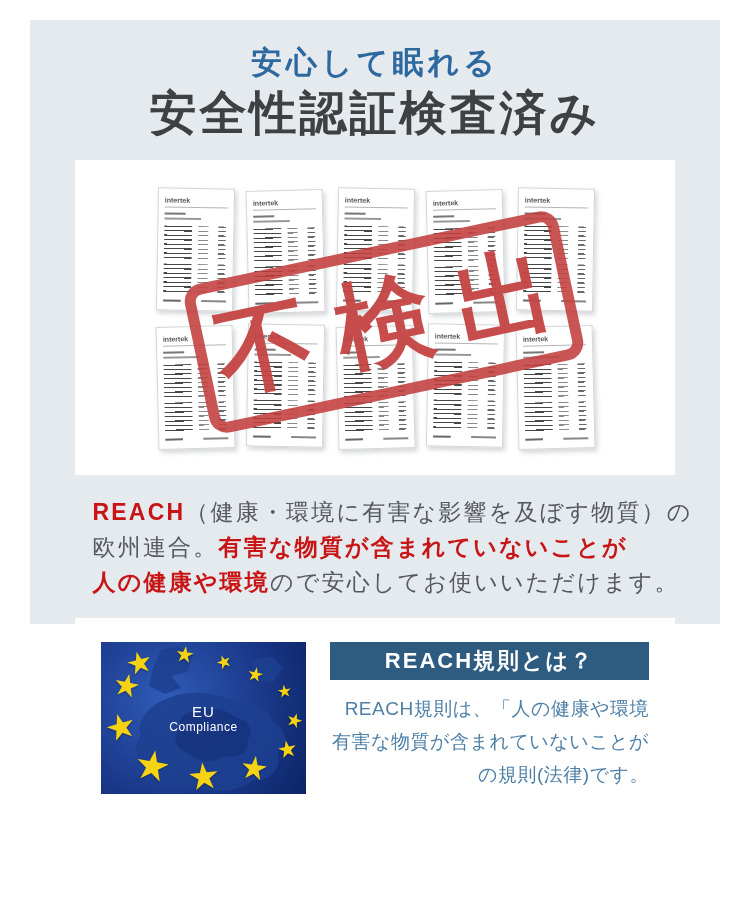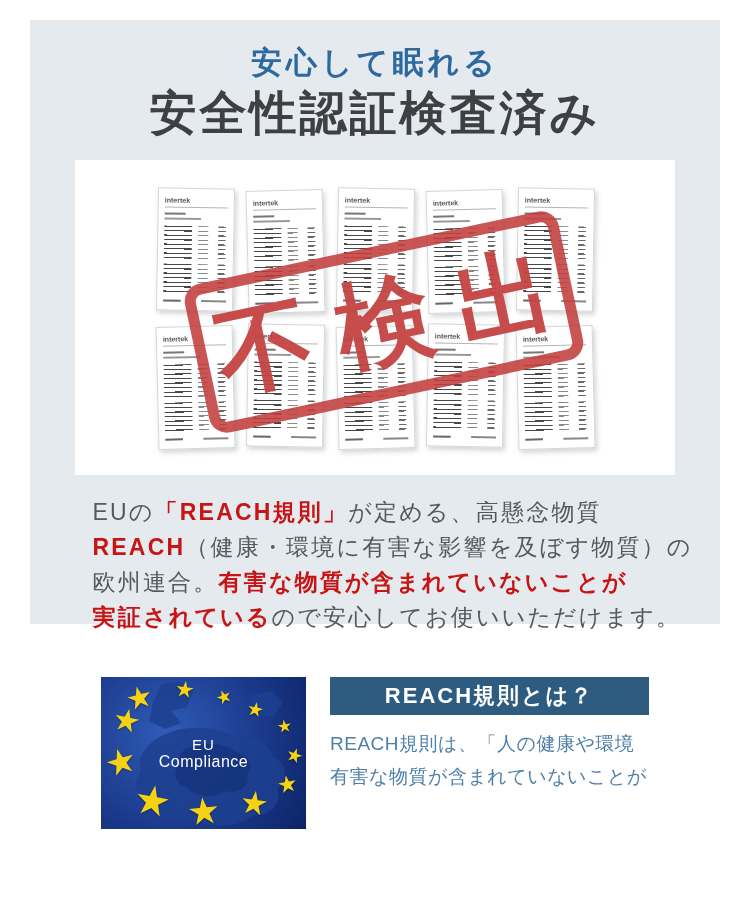--- a/index.html
+++ b/index.html
@@ -114,32 +114,32 @@
     text-shadow:0 1px 2px rgba(0,0,20,0.35);
   }
   .badge-text{
     position:absolute;inset:0;display:flex;flex-direction:column;
     align-items:center;justify-content:center;color:#fff;text-align:right;
     z-index:3;
   }
   .badge-eu{font-size:15px;letter-spacing:1px;}
   .badge-reach{font-size:30px;font-weight:bold;letter-spacing:1px;line-height:1.15;
     text-shadow:0 1px 3px rgba(0,0,30,0.5);}
-  .badge-compliance{font-size:16px;letter-spacing:0.5px;}
+  .badge-compliance{font-size:12px;letter-spacing:0.5px;}
   .info-right{flex:1;min-width:0;}
   .info-header{
     background:var(--info-header-bg);color:#fff;
     height:38px;display:flex;align-items:center;justify-content:center;
     font-size:22px;font-weight:bold;letter-spacing:2px;
   }
   .info-body{
     margin-top:12px;color:var(--info-text-blue);
     font-size:19px;line-height:33px;letter-spacing:0.5px;font-weight:500;
   }
-  .info-body-line{white-space:nowrap;}
+  .info-body-line{white-space:nowrap;text-align:right;}
 </style>
 </head>
 <body>
 
 <div class="panel">
 
   <div class="section-subtitle">安心して眠れる</div>
   <div class="section-title">安全性認証検査済み</div>
 
   <div class="card docs-card">
@@ -224,24 +224,23 @@
           <div class="doc-table" style="flex:0 0 30%"></div>
           <div class="doc-footer"></div>
         </div>
       </div>
     <div class="stamp">
       <span class="stamp-text">不検出</span>
     </div>
   </div>
 
   <div class="desc" id="descBlock">
-      <div class="desc-line"><span class="seg-gray">EUの</span><span class="seg-red">「REACH規則」</span><span class="seg-gray">が定める、高懸念物質</span></div>
       <div class="desc-line"><span class="seg-red">REACH</span><span class="seg-gray">（健康・環境に有害な影響を及ぼす物質）の</span></div>
       <div class="desc-line"><span class="seg-gray">欧州連合。</span><span class="seg-red">有害な物質が含まれていないことが</span></div>
-      <div class="desc-line"><span class="seg-red">実証されている</span><span class="seg-gray">ので安心してお使いいただけます。</span></div>
+      <div class="desc-line"><span class="seg-red">人の健康や環境</span><span class="seg-gray">ので安心してお使いいただけます。</span></div>
     </div>
 
   <div class="card info-card">
 
     <div class="badge">
       <svg viewBox="0 0 205 152" aria-hidden="true">
         <path fill="#1d3f8f" opacity="0.85" d="M60,8 L78,4 L92,14 L86,30 L70,34 L80,46 L64,52 L48,44 L52,26 Z"></path>
         <path fill="#1d3f8f" opacity="0.85" d="M70,55 C90,48 118,50 132,60 C150,58 168,66 172,80 C186,86 188,102 176,112 C182,124 170,140 152,138 C140,150 112,152 96,144 C76,148 56,140 50,126 C36,122 30,106 40,94 C34,80 48,62 70,55 Z"></path>
         <path fill="#1d3f8f" opacity="0.85" d="M150,18 L170,14 L182,26 L172,40 L154,38 Z"></path>
         <path fill="#163480" opacity="0.9" d="M90,70 C104,64 126,66 136,76 C148,78 154,90 146,98 C150,108 138,118 124,114 C112,122 94,120 86,110 C74,108 70,94 80,86 C76,78 82,72 90,70 Z"></path>
@@ -264,17 +263,18 @@
         <div class="badge-eu">EU</div>
         <div class="badge-compliance">Compliance</div>
       </div>
     </div>
 
     <div class="info-right">
       <div class="info-header">REACH規則とは？</div>
       <div class="info-body" id="infoBody">
           <div class="info-body-line">REACH規則は、「人の健康や環境</div>
           <div class="info-body-line">有害な物質が含まれていないことが</div>
+          <div class="info-body-line">の規則(法律)です。</div>
         </div>
     </div>
 
   </div>
 </div>
 
 </body></html>

